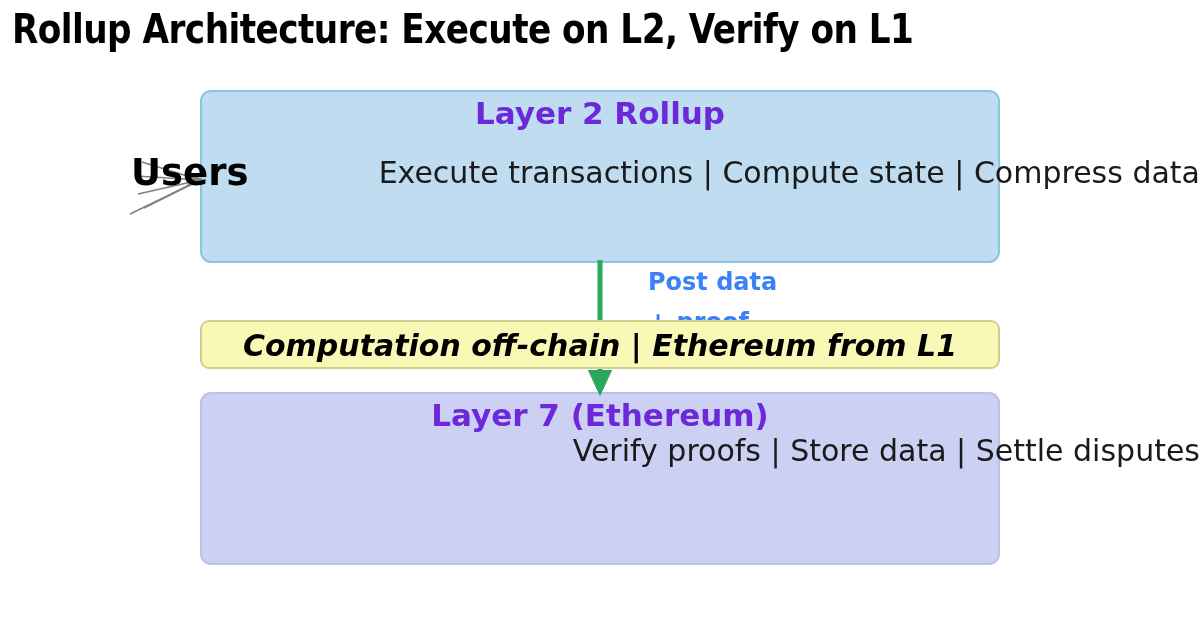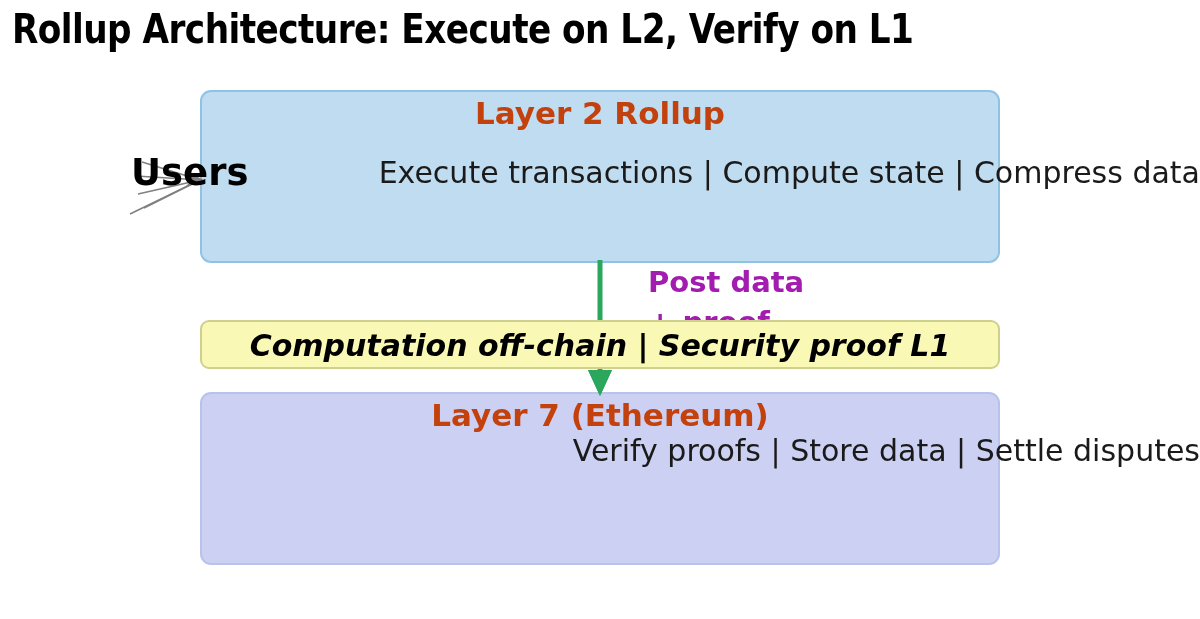--- a/index.html
+++ b/index.html
@@ -72,21 +72,21 @@
   
   .box-heading {
     position: absolute;
     left: 0;
     width: 100%;
     text-align: center;
     font-family: "DejaVu Sans", sans-serif;
     font-weight: 700;
     font-size: 31px;
     line-height: 38px;
-    color: #c2410c;
+    color: #6d28d9;
     white-space: nowrap;
   }
   .l2-heading { top: 94px; }
   .l1-heading { top: 396px; }
 
   .box-body {
     position: absolute;
     left: 0;
     width: 100%;
     text-align: right;
@@ -158,23 +158,23 @@
     overflow: visible;
   }
 
   
   .flow-label {
     position: absolute;
     left: 648px;
     top: 262px;
     font-family: "DejaVu Sans", sans-serif;
     font-weight: 700;
-    font-size: 29px;
+    font-size: 24px;
     line-height: 40px;
-    color: #a21caf;
+    color: #3b82f6;
     white-space: nowrap;
     z-index: 5;
   }
   .flow-label .l2row { display: block; }
 </style>
 </head>
 <body>
 
 <div id="stage">
 
@@ -190,21 +190,21 @@
       <polygon points="24,138 12,112 36,112" fill="#2ba75d"></polygon>
     </svg>
   </div>
 
   <div class="flow-label">
     <span class="l2row">Post data</span>
     <span class="l2row">+ proof</span>
   </div>
 
   <div class="box box-note">
-    <div class="note-text">Computation off-chain | Security proof L1</div>
+    <div class="note-text">Computation off-chain | Ethereum from L1</div>
   </div>
 
   <div class="flow-arrow-top">
     <svg width="52" height="140" viewBox="0 0 52 140" xmlns="http://www.w3.org/2000/svg">
       <line x1="24" y1="112" x2="24" y2="124" stroke="#2ba75d" stroke-width="5"></line>
       <polygon points="24,138 12,112 36,112" fill="#2ba75d"></polygon>
     </svg>
   </div>
 
   <div class="box box-l1"></div>

